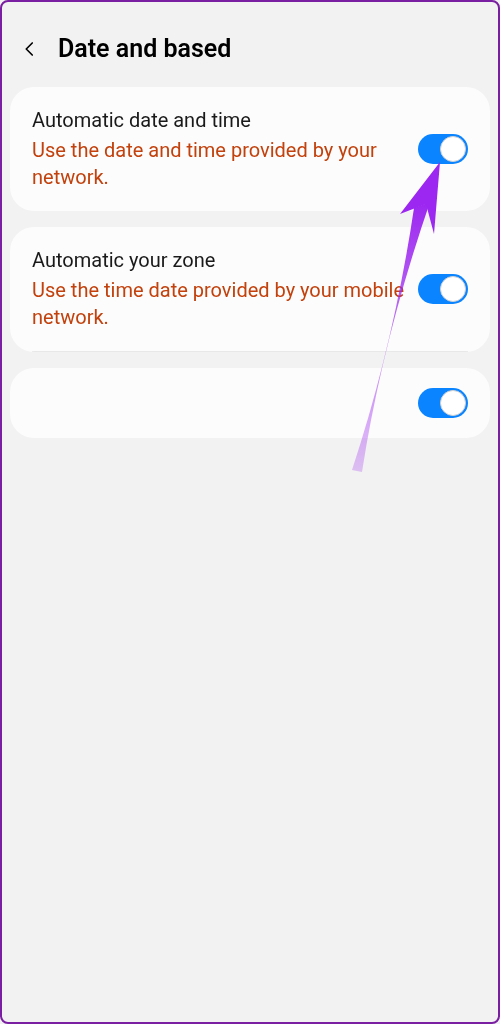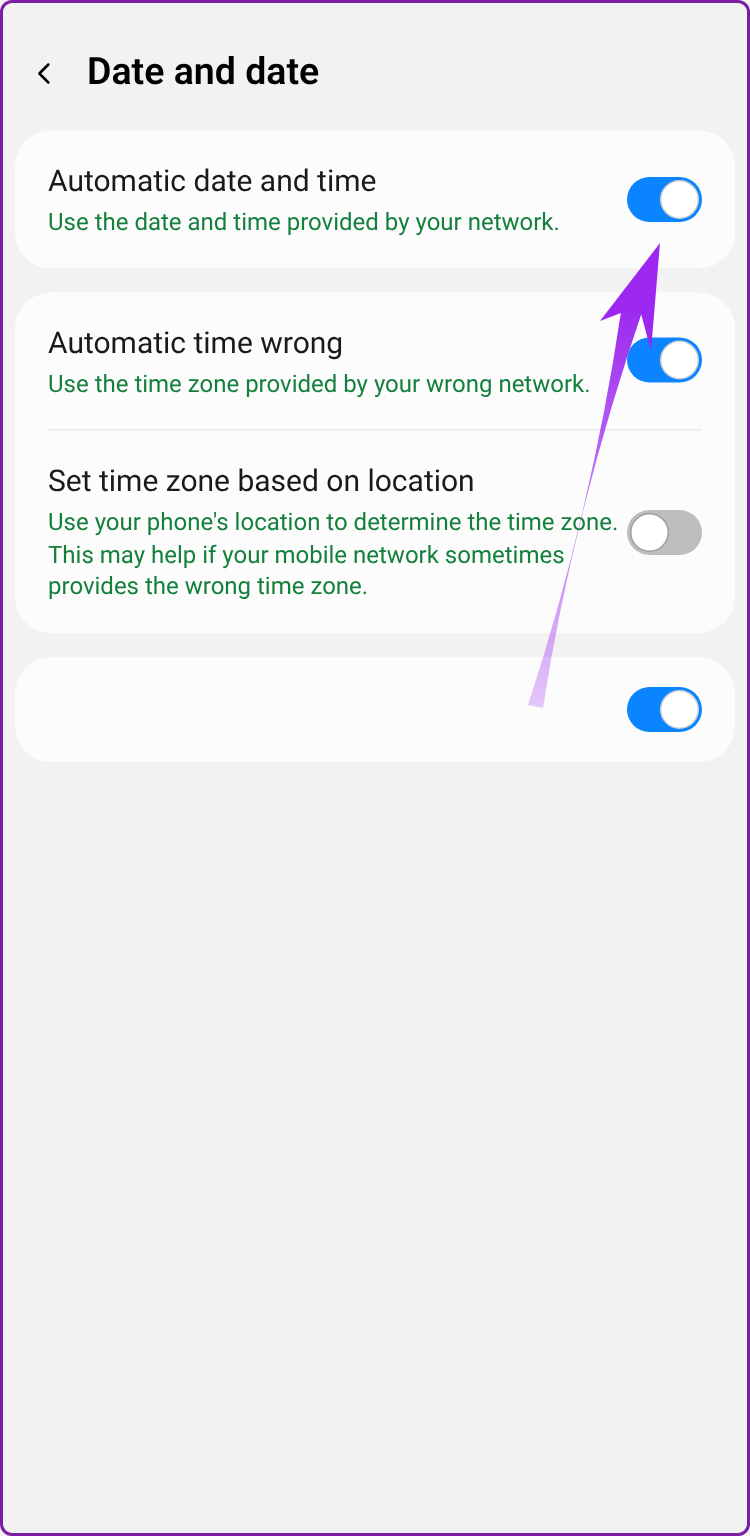--- a/index.html
+++ b/index.html
@@ -54,22 +54,22 @@
       flex: 1;
       min-width: 0;
     }
     .row-title {
       font-size: 20px;
       color: #1a1a1a;
       margin-bottom: 4px;
       line-height: 1.3;
     }
     .row-sub {
-      font-size: 16px;
-      color: #15803d;
+      font-size: 20px;
+      color: #c2410c;
       line-height: 1.35;
     }
     .toggle {
       position: relative;
       width: 50px;
       height: 30px;
       border-radius: 15px;
       flex-shrink: 0;
       cursor: pointer;
     }
@@ -97,55 +97,46 @@
   </style>
 </head>
 <body>
 
 <div class="header">
   <div class="back-arrow">
     <svg viewBox="0 0 24 24">
       <path d="M15 4 L7 12 L15 20" stroke="#000" stroke-width="2.2" fill="none" stroke-linecap="round" stroke-linejoin="round"></path>
     </svg>
   </div>
-  <div class="header-title">Date and date</div>
+  <div class="header-title">Date and based</div>
 </div>
 
 <div class="card">
   <div class="row">
     <div class="row-text">
       <div class="row-title">Automatic date and time</div>
       <div class="row-sub">Use the date and time provided by your network.</div>
     </div>
     <div class="toggle on">
       <div class="toggle-knob"></div>
     </div>
   </div>
 </div>
 
 <div class="card">
   <div class="row">
     <div class="row-text">
-      <div class="row-title">Automatic time wrong</div>
-      <div class="row-sub">Use the time zone provided by your wrong network.</div>
+      <div class="row-title">Automatic your zone</div>
+      <div class="row-sub">Use the time date provided by your mobile network.</div>
     </div>
     <div class="toggle on">
       <div class="toggle-knob"></div>
     </div>
   </div>
   <div class="row-divider"></div>
-  <div class="row">
-    <div class="row-text">
-      <div class="row-title">Set time zone based on location</div>
-      <div class="row-sub">Use your phone's location to determine the time zone. This may help if your mobile network sometimes provides the wrong time zone.</div>
-    </div>
-    <div class="toggle off">
-      <div class="toggle-knob"></div>
-    </div>
-  </div>
 </div>
 
 <div class="card">
   <div class="row">
     <div class="row-text">
     </div>
     <div class="toggle on">
       <div class="toggle-knob"></div>
     </div>
   </div>

